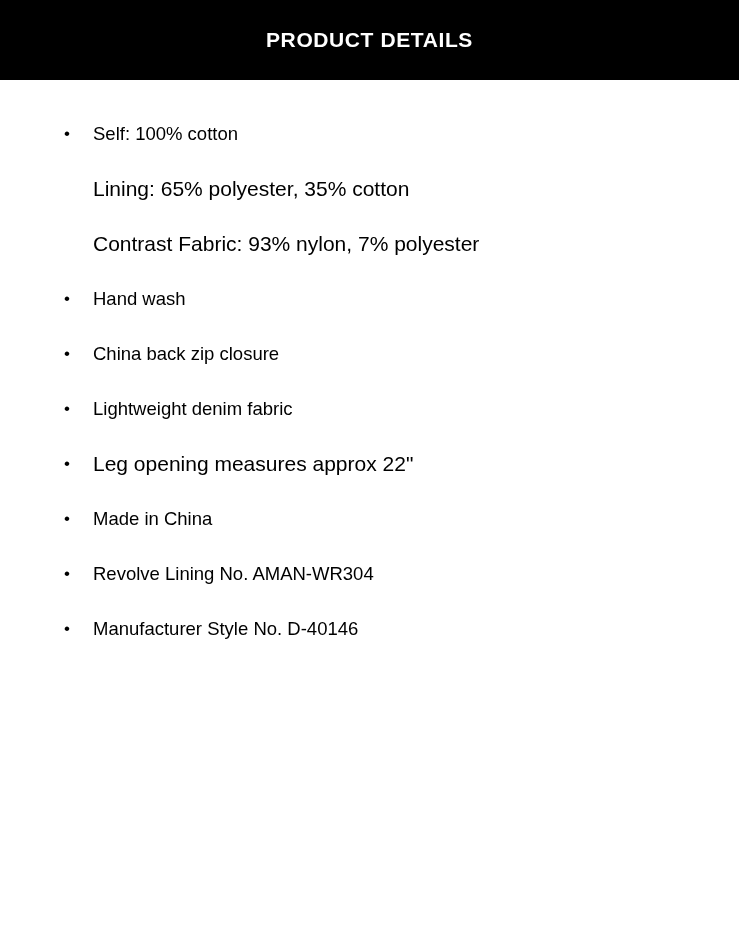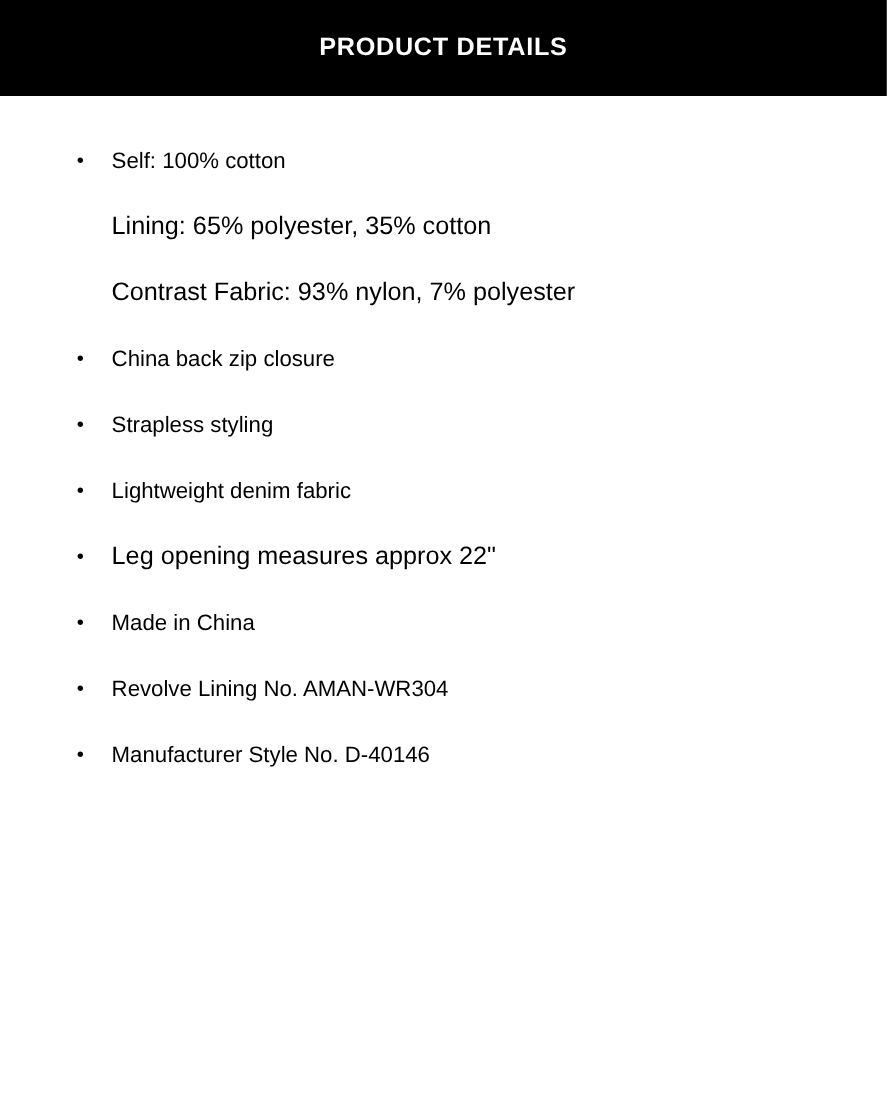--- a/index.html
+++ b/index.html
@@ -74,22 +74,22 @@
 
 <div class="page">
 
   <div class="header-bar">
     <div class="header-title">PRODUCT DETAILS</div>
   </div>
 
   <div class="content">
     <ul class="details-list">
         <li><span>Self: 100% cotton</span><div class="sub-line">Lining: 65% polyester, 35% cotton</div><div class="sub-line">Contrast Fabric: 93% nylon, 7% polyester</div></li>
+        <li><span>Hand wash</span></li>
         <li><span>China back zip closure</span></li>
-        <li><span>Strapless styling</span></li>
         <li><span>Lightweight denim fabric</span></li>
         <li><div class="sub-line">Leg opening measures approx 22"</div></li>
         <li><span>Made in China</span></li>
         <li><span>Revolve Lining No. AMAN-WR304</span></li>
         <li><span>Manufacturer Style No. D-40146</span></li>
       </ul>
   </div>
 
 </div>
 

